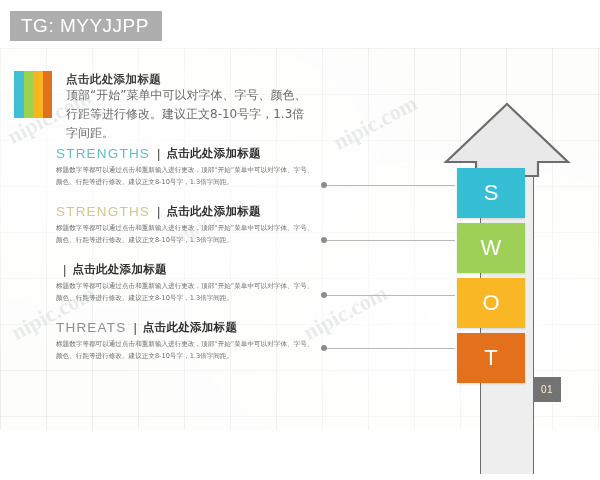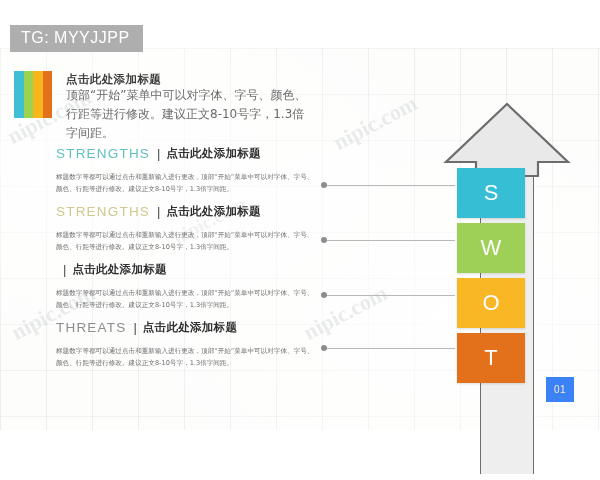--- a/index.html
+++ b/index.html
@@ -56,24 +56,24 @@
   .wm-a { left: 4px;   top: 104px; font-size: 22px; }
   .wm-b { left: 330px; top: 110px; font-size: 22px; }
   .wm-c { left: 8px;   top: 300px; font-size: 22px; }
   .wm-d { left: 300px; top: 300px; font-size: 22px; }
   .wm-e { left: 170px; top: 210px; font-size: 19px; color: rgba(150,165,160,0.14); }
 
   
   .tg-badge {
     position: absolute;
     left: 10px;
-    top: 25px;
+    top: 11px;
     background: #aeaeae;
     color: #ffffff;
-    font-size: 16px;
+    font-size: 19px;
     letter-spacing: 0.5px;
     padding: 5px 13px 6px 11px;
     line-height: 1;
   }
 
   
   .url-bar {
     position: absolute;
     left: 389px;
     top: 437px;
@@ -151,21 +151,21 @@
     font-size: 11.5px;
     font-weight: bold;
     color: #2f2f2f;
     letter-spacing: 0.3px;
   }
   .row-body {
     font-family: "DejaVu Sans", "Liberation Sans", sans-serif;
     font-size: 6.6px;
     color: #6d6d6d;
     line-height: 1.75;
-    margin-top: 11px;
+    margin-top: 4px;
     width: 258px;
   }
 
   
   .connectors { position: absolute; left: 0; top: 0; width: 600px; height: 480px; }
   .conn { position: absolute; height: 1px; background: #b9b9b9; }
   .conn-dot {
     position: absolute;
     width: 6px;
     height: 6px;
@@ -208,28 +208,27 @@
     box-shadow: 0 1px 2px rgba(0,0,0,0.12);
   }
 
   
   .page-badge {
     position: absolute;
     left: 533px;
     top: 377px;
     width: 28px;
     height: 25px;
-    background: #3b82f6;
+    background: #737373;
     color: #ffe9cf;
     font-size: 10px;
     display: flex;
     align-items: center;
     justify-content: center;
     letter-spacing: 0.5px;
-    margin-left: 13px;
   }
 </style>
 </head>
 <body>
 
 <div id="slide">
 
   <div class="bg-grid"></div>
   <div class="bg-soft"></div>
 

